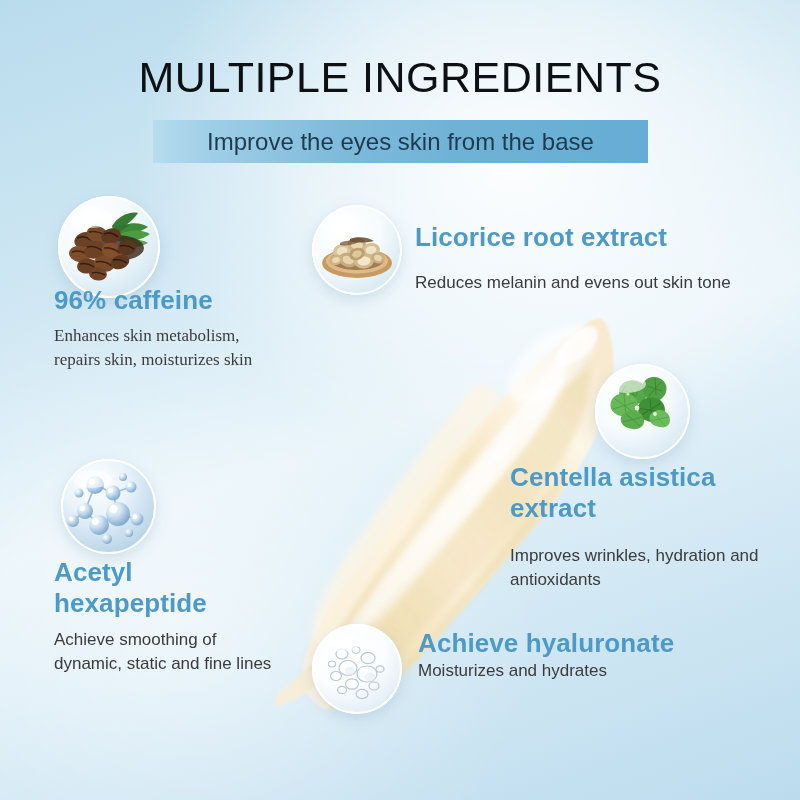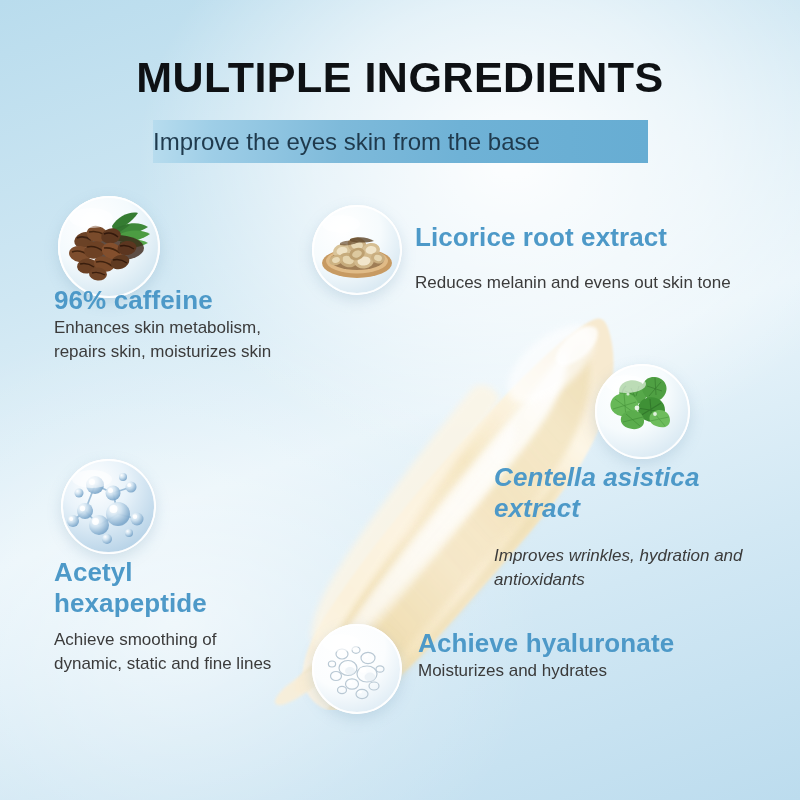--- a/index.html
+++ b/index.html
@@ -23,21 +23,21 @@
   }
 
   
   .title {
     position: absolute;
     top: 52px;
     left: 0;
     width: 800px;
     text-align: center;
     font-size: 43px;
-    font-weight: 700;
+    font-weight: 400;
     letter-spacing: 0.5px;
     color: #0e1114;
     line-height: 50px;
     white-space: nowrap;
   }
 
   
   .subtitle-band {
     position: absolute;
     left: 153px;
@@ -48,20 +48,21 @@
         #b7dcee 0%, #9ecee7 12%, #7ebada 38%,
         #6fb2d6 62%, #6aafd4 84%, #67add3 100%);
   }
   .subtitle-text {
     position: absolute;
     left: 0;
     top: 0;
     width: 495px;
     height: 43px;
     line-height: 43px;
+    text-align: center;
     font-size: 24px;
     font-weight: 400;
     color: #1f3a4d;
     white-space: nowrap;
   }
 
   
   .swatch-wrap {
     position: absolute;
     left: 215px;
@@ -86,26 +87,26 @@
   .ing-body {
     color: #3b3b3b;
     font-size: 17px;
     font-weight: 400;
     line-height: 24px;
     margin: 0;
   }
 
   
   #ing-caffeine       { left: 54px;  top: 285px;  width: 230px; }
-  #ing-caffeine .ing-body { margin-top: 0; }
+  #ing-caffeine .ing-body { margin-top: 8px; font-family: Liberation Serif, serif; }
 
   #ing-licorice       { left: 415px; top: 222px;  width: 372px; }
   #ing-licorice .ing-body { margin-top: 18px; }
 
-  #ing-centella       { left: 494px; top: 462px;  width: 290px; font-style: italic; }
+  #ing-centella       { left: 510px; top: 462px;  width: 290px; }
   #ing-centella .ing-body { margin-top: 20px; }
 
   #ing-acetyl         { left: 54px;  top: 557px;  width: 230px; }
   #ing-acetyl .ing-body { margin-top: 9px; }
 
   #ing-sodium         { left: 418px; top: 628px;  width: 350px; }
   #ing-sodium .ing-body { }
 
   
   .sphere {

